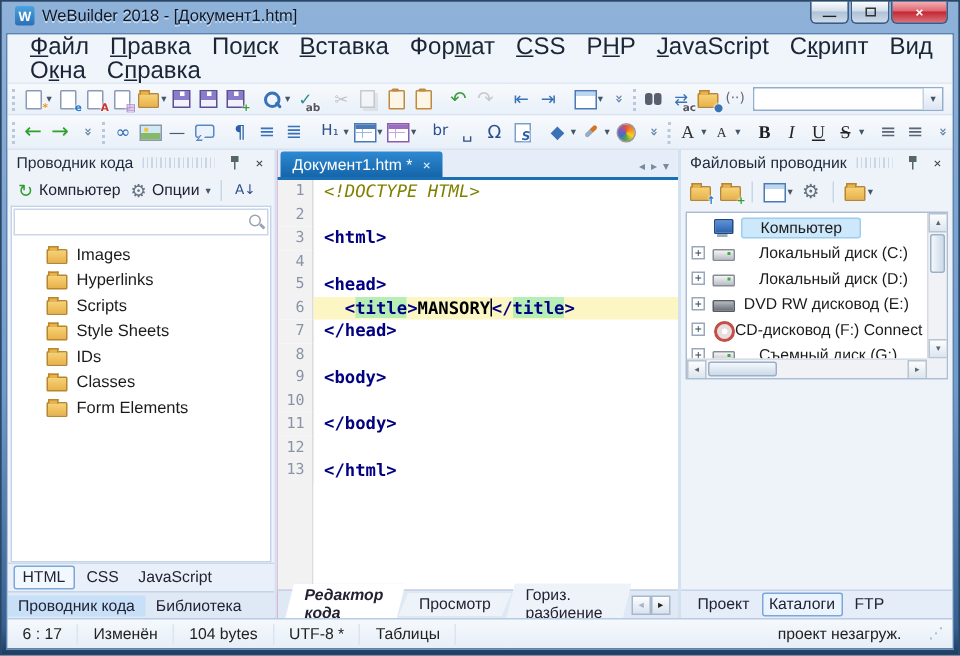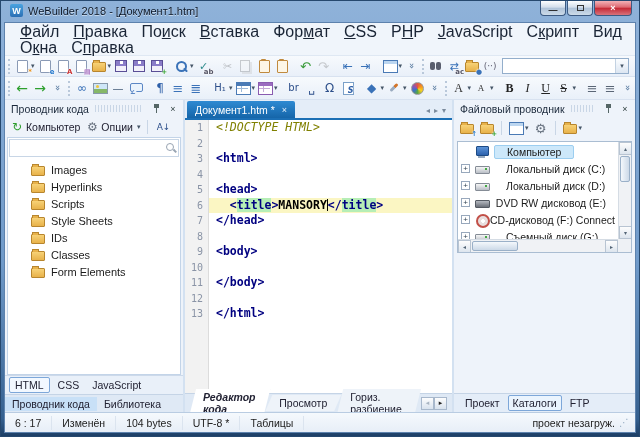--- a/index.html
+++ b/index.html
@@ -157,21 +157,21 @@
   .hfill,.vfill{flex:1;}
   .scorner{position:absolute;right:0;bottom:0;width:13px;height:13px;background:#eef1f5;}
   .rempty{flex:1;}
   .rtabs{height:19px;background:#e4edf8;border-top:1px solid #c5d4e6;display:flex;gap:4px;align-items:center;padding:0 7px;font-size:10.5px;color:#223;}
   .rtab{padding:1px 4px;}
   .rtab.active{border:1px solid #7da7d9;background:#eaf4fe;border-radius:2px;}
   
   .statusbar{height:20px;background:linear-gradient(#f5f9fd,#e7eef7);border-top:1px solid #b9cce2;
     display:flex;align-items:center;font-size:10.5px;color:#222;}
   .sitem{padding:0 10px;border-right:1px solid #dbe4ef;height:14px;display:flex;align-items:center;}
-  .sright{margin-left:auto;padding-right:6px;display:flex;align-items:center;gap:4px;}
+  .sright{margin-left:auto;padding-right:6px;display:flex;align-items:center;gap:18px;}
   .grip-dots{color:#9ab0c4;font-size:10px;}
 </style>
 </head>
 <body>
 
 <div class="win">
   <div class="titlebar">
     <span class="app-icon">W</span>
     <span class="title">WeBuilder 2018 - [Документ1.htm]</span>
     <span class="winbtns">

